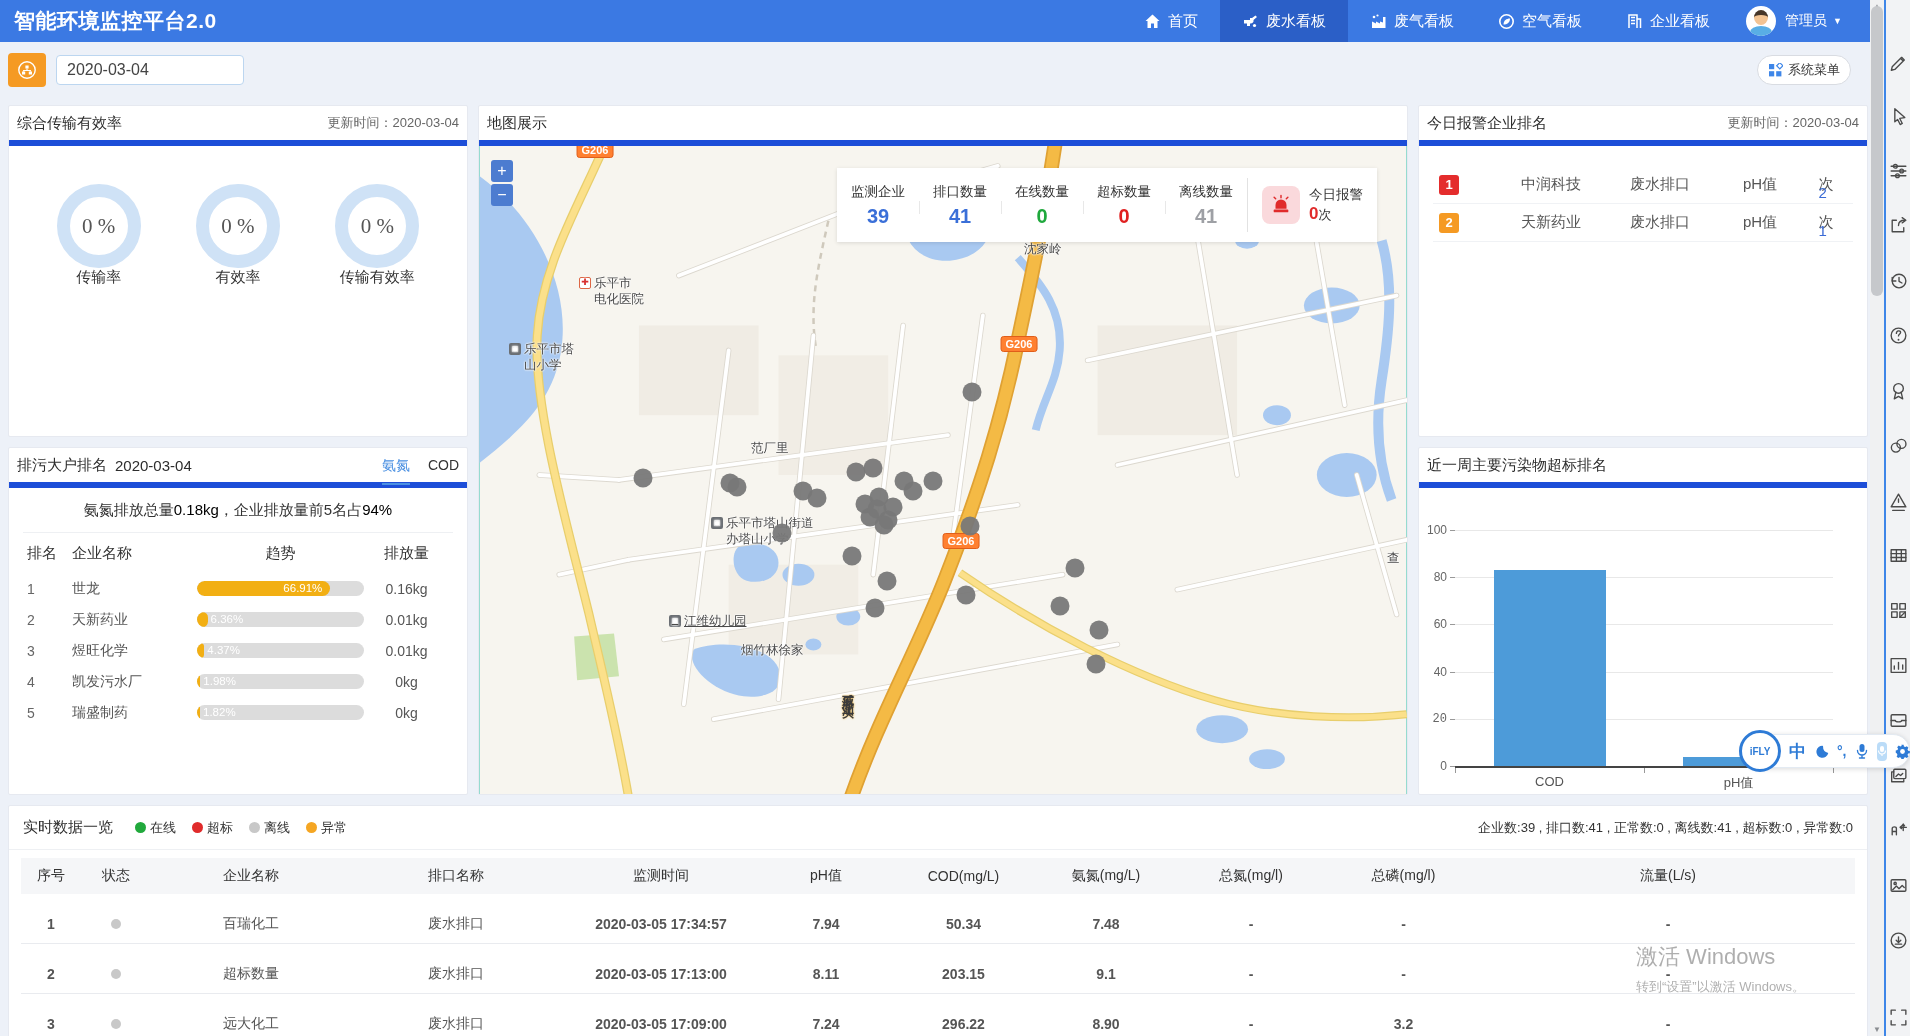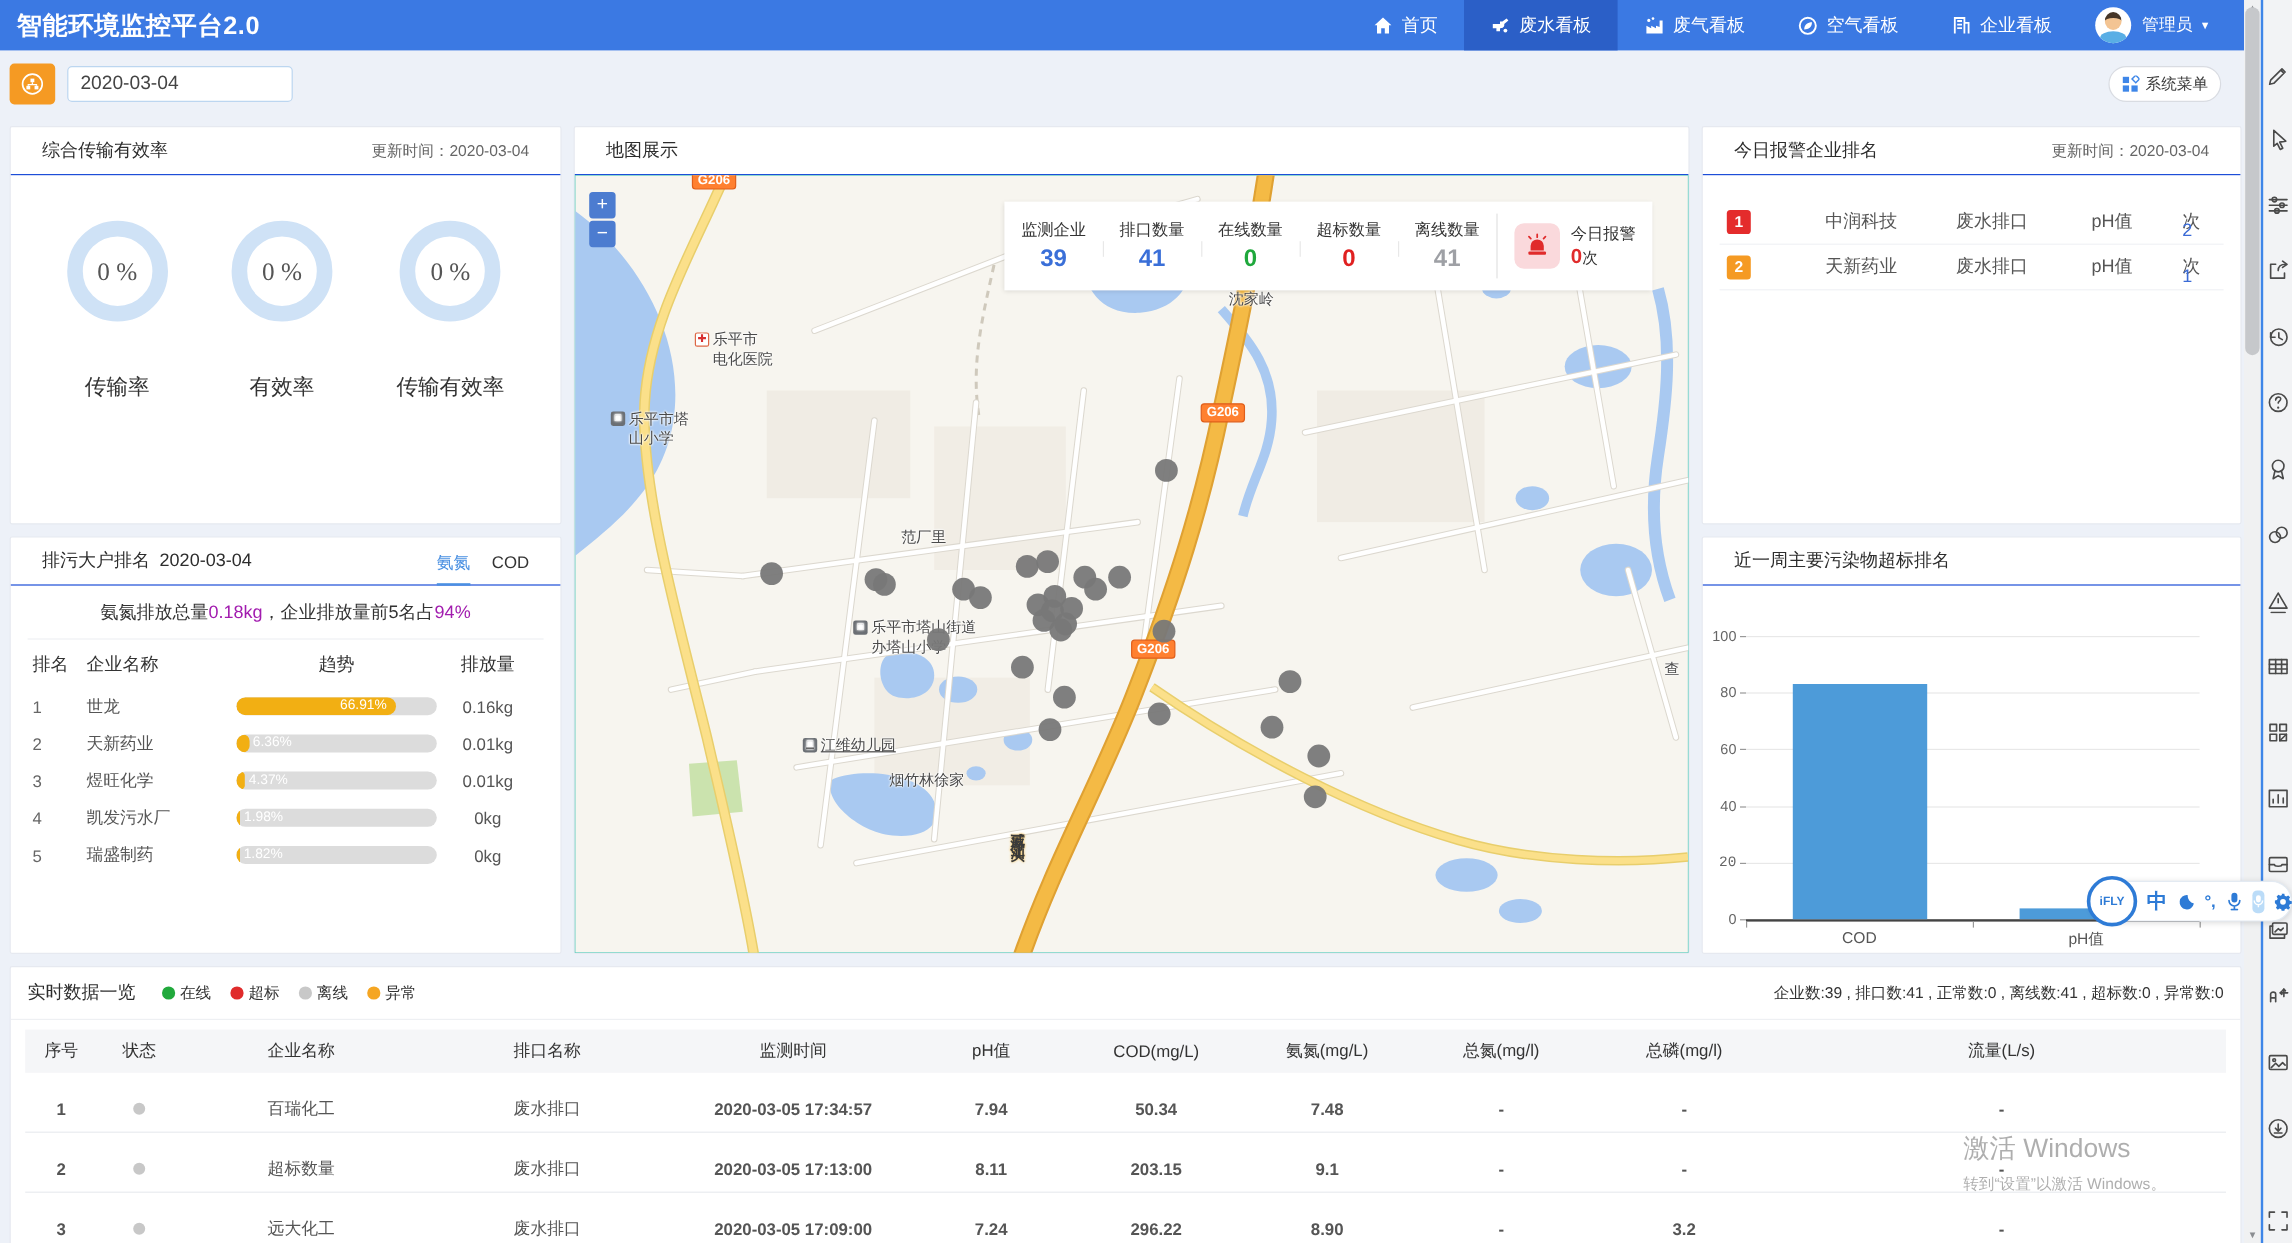--- a/index.html
+++ b/index.html
@@ -20,42 +20,42 @@
   .caret { font-size:9px; margin-left:6px; color:#fff; }
 
   
   .subheader { position:absolute; left:0; top:42px; width:1870px; height:58px; }
   .org-btn { position:absolute; left:8px; top:11px; width:38px; height:34px; background:#F59A23; border:none; border-radius:4px; cursor:pointer; display:flex; align-items:center; justify-content:center; }
   .date-input { position:absolute; left:56px; top:13px; width:188px; height:30px; border:1px solid #BCD6F0; border-radius:4px; background:#fff; font-size:16px; color:#444; padding:0 10px; font-family:inherit; }
   .sysmenu { position:absolute; left:1757px; top:13px; width:94px; height:30px; background:#fff; border:1px solid #D9DCE2; border-radius:15px; font-size:13px; color:#3a3a3a; cursor:pointer; display:flex; align-items:center; justify-content:center; gap:5px; font-family:inherit; }
 
   
   .panel { position:absolute; background:#fff; border:1px solid #E6E9F0; border-radius:2px; }
-  .panel-header { height:40px; display:flex; align-items:center; padding:0 26px; border-bottom:1px solid #1d4ed8; font-size:15px; color:#2d2d2d; }
+  .panel-header { height:40px; display:flex; align-items:center; padding:0 8px; border-bottom:6px solid #1d4ed8; font-size:15px; color:#2d2d2d; }
   .panel-header .upd { margin-left:auto; font-size:13px; color:#666; }
 
   .panel-trans    { left:8px;    top:105px; width:460px;  height:332px; }
   .panel-polluter { left:8px;    top:447px; width:460px;  height:348px; }
   .panel-map      { left:478px;  top:105px; width:930px;  height:690px; }
   .panel-alarm    { left:1418px; top:105px; width:450px;  height:332px; }
   .panel-chart    { left:1418px; top:447px; width:450px;  height:348px; }
   .panel-realtime { left:8px;    top:805px; width:1860px; height:280px; }
 
   
   .gauges { display:flex; justify-content:space-around; padding:38px 20px 0; }
   .gauge { display:flex; flex-direction:column; align-items:center; }
   .gauge-ring { width:84px; height:84px; border:13px solid #CFE2F6; border-radius:50%; display:flex; align-items:center; justify-content:center; font-family:"Liberation Serif",serif; font-size:21px; color:#555; }
-  .gauge-label { margin-top:42px; font-size:18px; color:#333; }
+  .gauge-label { font-size:15px; color:#333; }
 
   
   .pol-tabs { margin-left:auto; display:flex; gap:18px; font-size:14px; height:40px; align-items:center; }
   .pol-tab { color:#333; cursor:pointer; height:40px; line-height:40px; }
   .pol-tab.active { color:#4A90E2; border-bottom:2px solid #4A90E2; }
   .pol-summary { text-align:center; font-size:15px; color:#333; padding:13px 0 12px; }
-  .pol-summary .hl { color:#a21caf; }
+  .pol-summary .hl { color:#000000; }
   .pol-divider { border-bottom:1px solid #EEF0F3; margin:0 14px; }
   .pol-grid { display:grid; grid-template-columns:45px 125px 1fr 85px; align-items:center; padding:0 18px; height:34px; font-size:15px; color:#333; }
   .pol-grid.hdr { height:40px; }
   .pol-grid .c-trend { text-align:center; }
   .pol-grid .c-amt { text-align:center; }
   .pol-row { height:31px; font-size:14px; color:#555; }
   .pol-row .rank { color:#666; }
   .bar-track { position:relative; height:15px; background:#DCDCDC; border-radius:8px; overflow:hidden; }
   .bar-fill { position:absolute; left:0; top:0; bottom:0; background:#F2AF13; border-radius:8px; }
   .bar-txt { position:absolute; top:0; height:15px; line-height:15px; font-size:11.5px; color:#fff; white-space:nowrap; }

